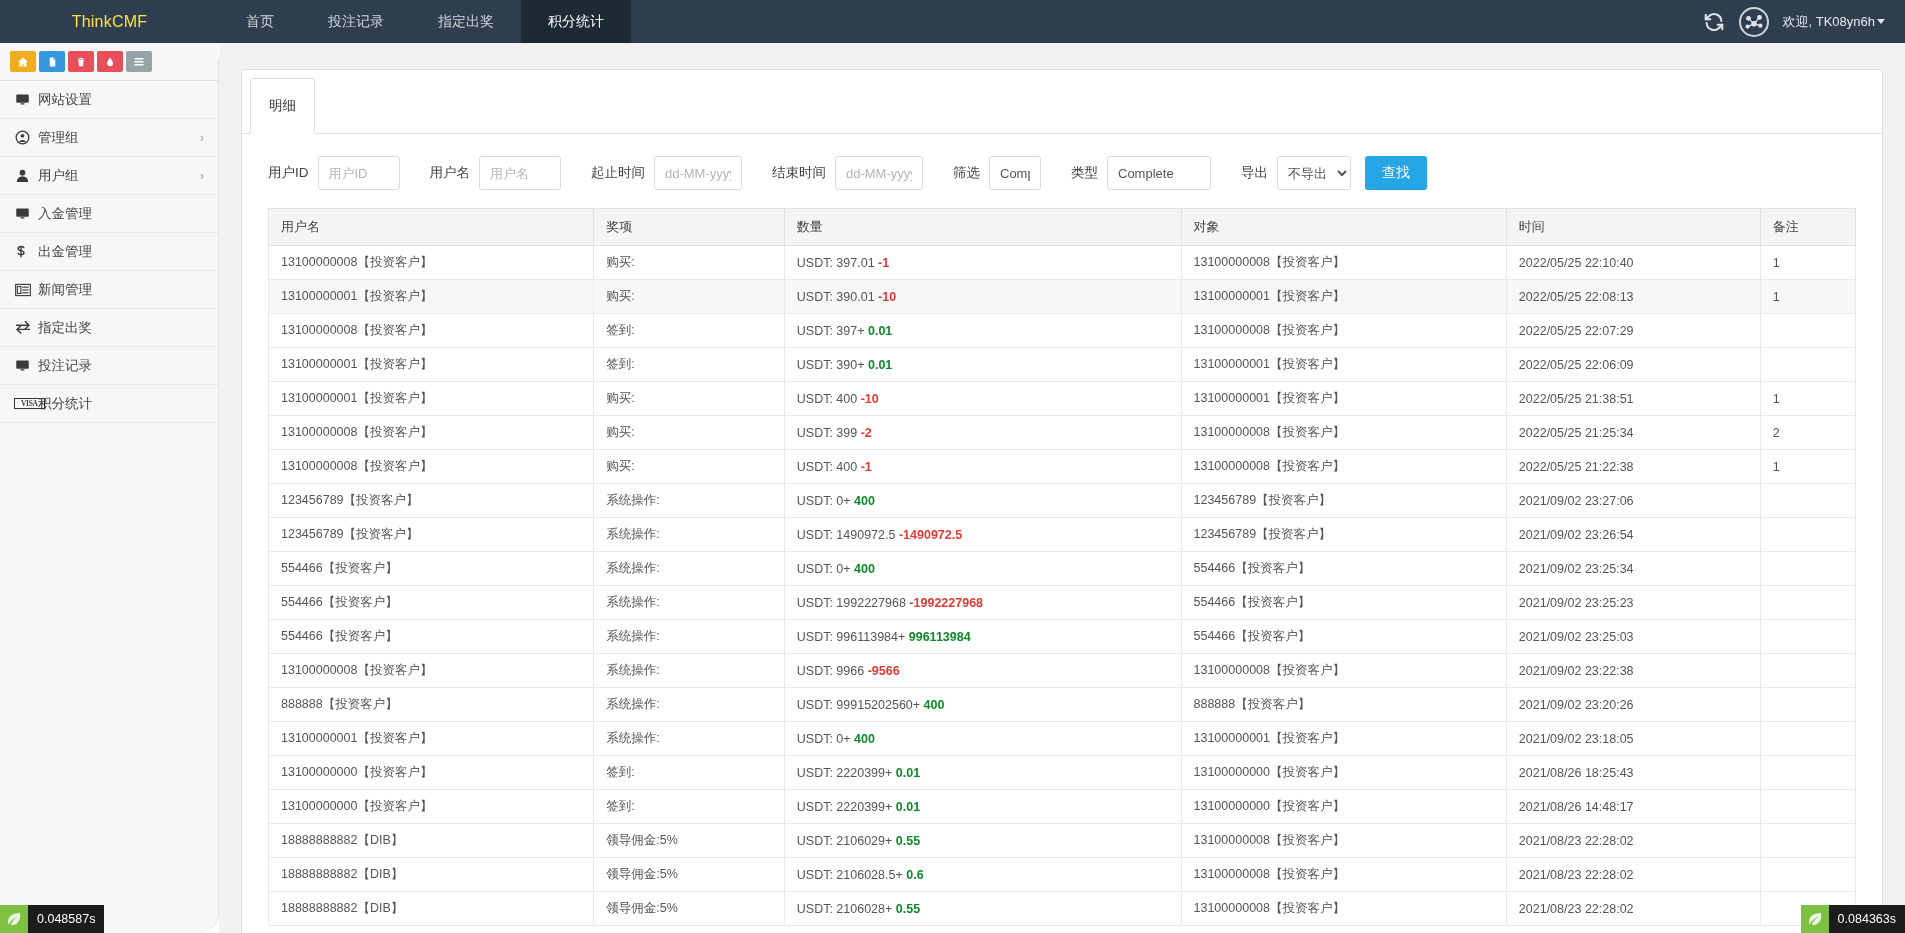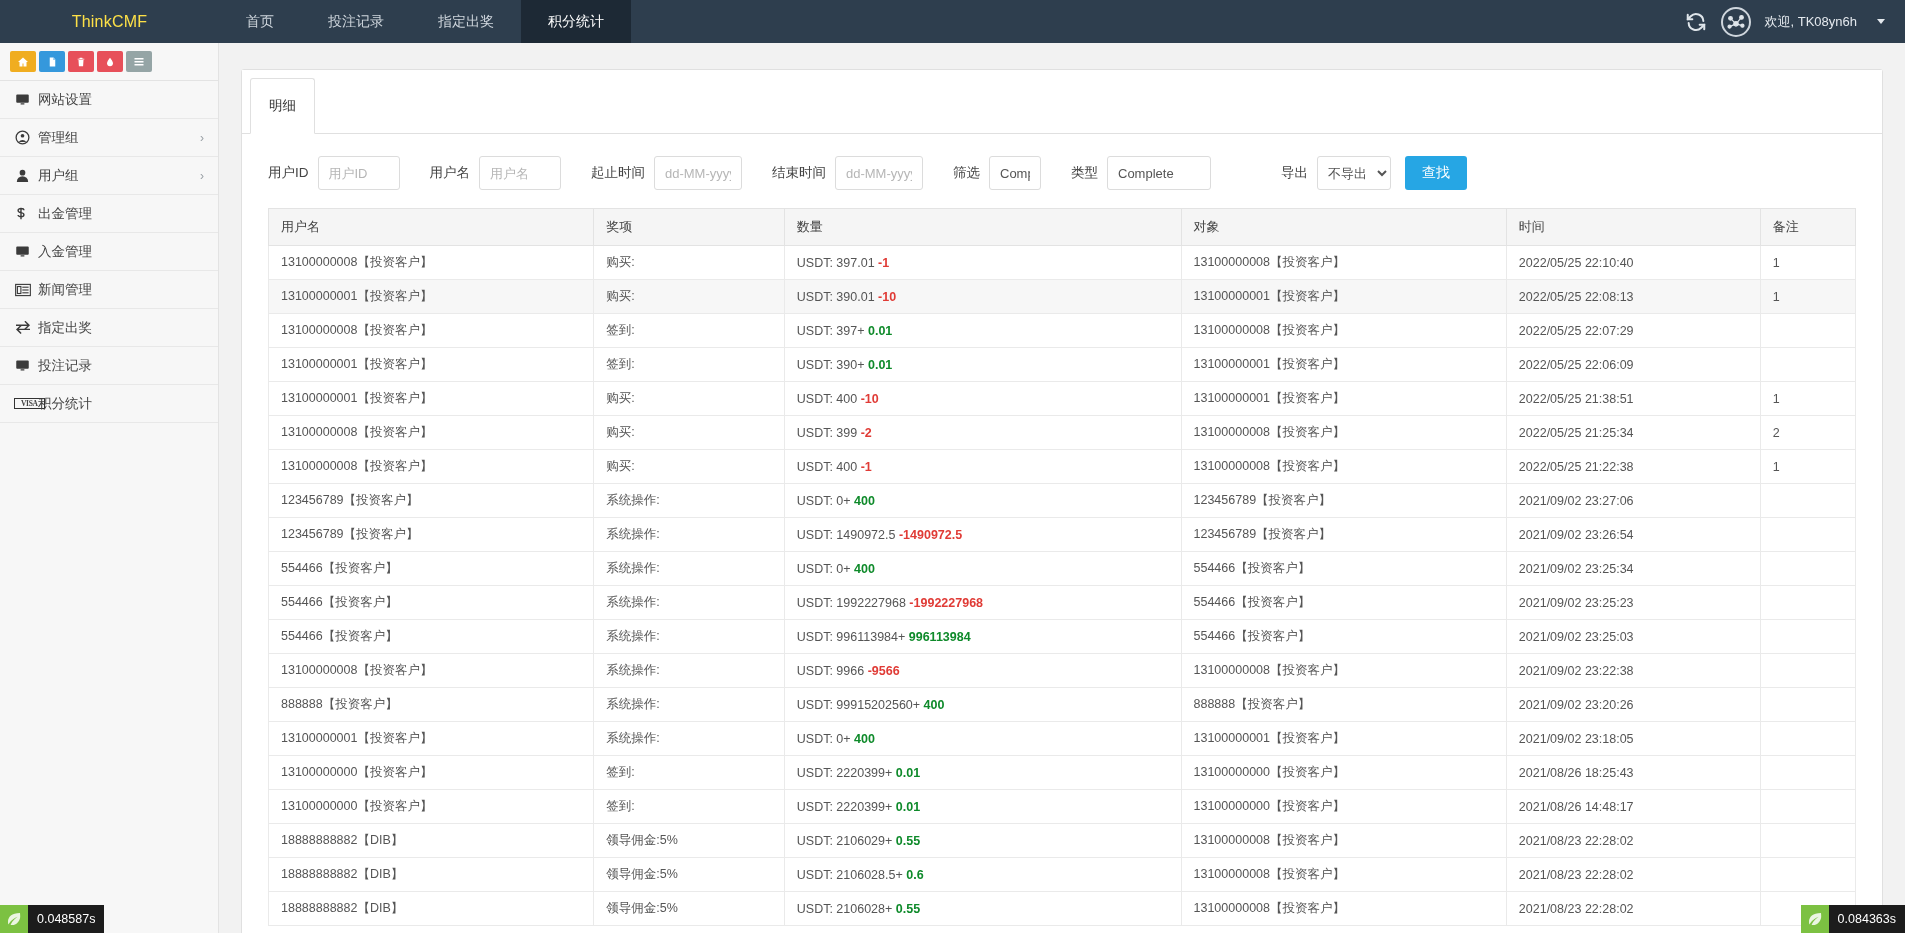--- a/index.html
+++ b/index.html
@@ -42,32 +42,33 @@
     display: flex; align-items: center; gap: 14px;
     padding-right: 20px;
     color: #cfd6dd;
   }
   .refresh-ico { width: 22px; height: 22px; display:block; cursor:pointer; }
   .avatar-circ {
     width: 30px; height: 30px; border-radius: 50%;
     border: 2px solid #cfd6dd;
     display:flex; align-items:center; justify-content:center;
   }
-  .user-menu { display:flex; align-items:center; gap:20px; font-size:13px; color:#e4e9ee; cursor:pointer; }
+  .user-menu { display:flex; align-items:center; gap:2px; font-size:13px; color:#e4e9ee; cursor:pointer; }
   .caret-d { width:0;height:0;border-left:4px solid transparent;border-right:4px solid transparent;border-top:5px solid #e4e9ee; }
 
   
   .layout { display:flex; height: calc(933px - 43px); }
 
   
   .sidebar {
     width: 219px;
     background: #f7f7f7;
     border-right: 1px solid #e3e3e3;
     flex: 0 0 219px;
+    border-radius: 20px;
   }
   .quick-bar {
     display: flex;
     padding: 8px 10px;
     gap: 3px;
     background:#f7f7f7;
     border-bottom: 1px solid #e3e3e3;
   }
   .qbtn {
     width: 26px; height: 21px;
@@ -169,21 +170,21 @@
   .w-sel2 { width: 104px; }
   .fselect {
     height: 34px;
     border:1px solid #dcdcdc;
     border-radius:3px;
     padding: 0 6px;
     font-size:13px; color:#555; background:#fff;
     font-family:Liberation Serif, serif;
     width: 74px;
   }
-  .spacer-exp { margin-left: 40px; }
+  .spacer-exp { }
   .btn-search {
     height: 34px;
     background:#26a6e4;
     color:#fff;
     border:none;
     border-radius:3px;
     padding: 0 17px;
     font-size:14px;
     cursor:pointer;
     font-family:"Liberation Sans", sans-serif;
@@ -345,34 +346,34 @@
           <svg width="17" height="17" viewBox="0 0 24 24" fill="#3b3b3b">
               <circle cx="12" cy="8" r="4"></circle>
               <path d="M4 21a8 8 0 0 1 16 0z"></path>
             </svg>
         </span>
         <span class="mi-label">用户组</span>
         <span class="mi-arrow">›</span>
       </li>
       <li class="menu-item">
         <span class="mi-icon">
-          <svg width="14" height="17" viewBox="0 0 24 24" fill="none" stroke="#3b3b3b" stroke-width="2.4">
-              <path d="M12 2v20M17 6.5c0-2-2.2-3-5-3s-5 1.1-5 3.3S9 10 12 10.5s5 1.4 5 3.6-2.2 3.4-5 3.4-5-1.2-5-3"></path>
-            </svg>
-        </span>
-        <span class="mi-label">出金管理</span>
-      </li>
-      <li class="menu-item">
-        <span class="mi-icon">
           <svg width="17" height="15" viewBox="0 0 24 24" fill="#3b3b3b">
               <rect x="2" y="4" width="20" height="13" rx="1.5"></rect>
               <rect x="9" y="18" width="6" height="2"></rect>
             </svg>
         </span>
         <span class="mi-label">入金管理</span>
+      </li>
+      <li class="menu-item">
+        <span class="mi-icon">
+          <svg width="14" height="17" viewBox="0 0 24 24" fill="none" stroke="#3b3b3b" stroke-width="2.4">
+              <path d="M12 2v20M17 6.5c0-2-2.2-3-5-3s-5 1.1-5 3.3S9 10 12 10.5s5 1.4 5 3.6-2.2 3.4-5 3.4-5-1.2-5-3"></path>
+            </svg>
+        </span>
+        <span class="mi-label">出金管理</span>
       </li>
       <li class="menu-item">
         <span class="mi-icon">
           <svg width="18" height="14" viewBox="0 0 24 20" fill="none" stroke="#3b3b3b" stroke-width="1.6">
               <rect x="1.5" y="2" width="21" height="16"></rect>
               <rect x="4" y="5" width="5" height="10"></rect>
               <line x1="11" y1="6" x2="20" y2="6"></line>
               <line x1="11" y1="10" x2="20" y2="10"></line>
               <line x1="11" y1="14" x2="20" y2="14"></line>
             </svg>

